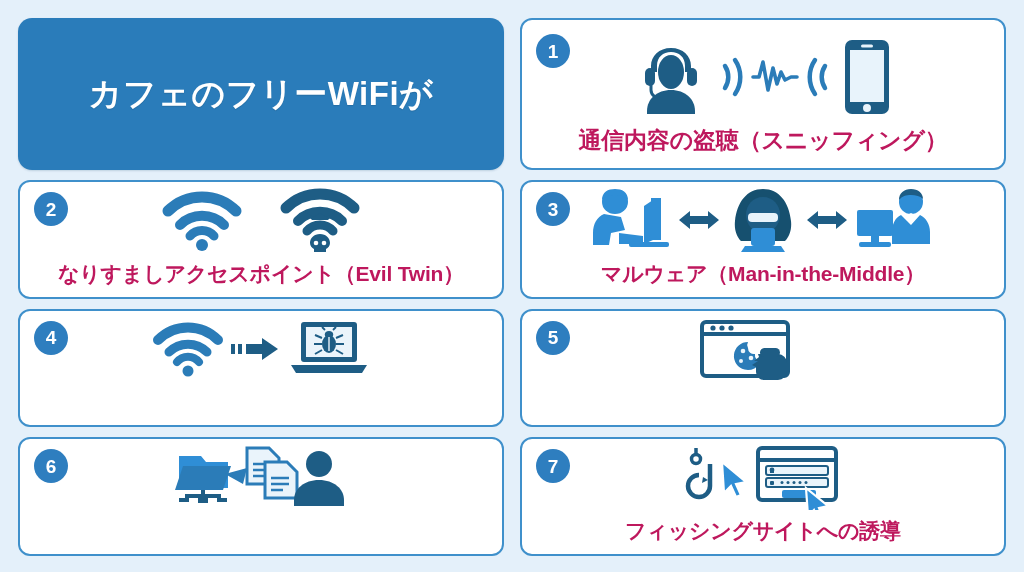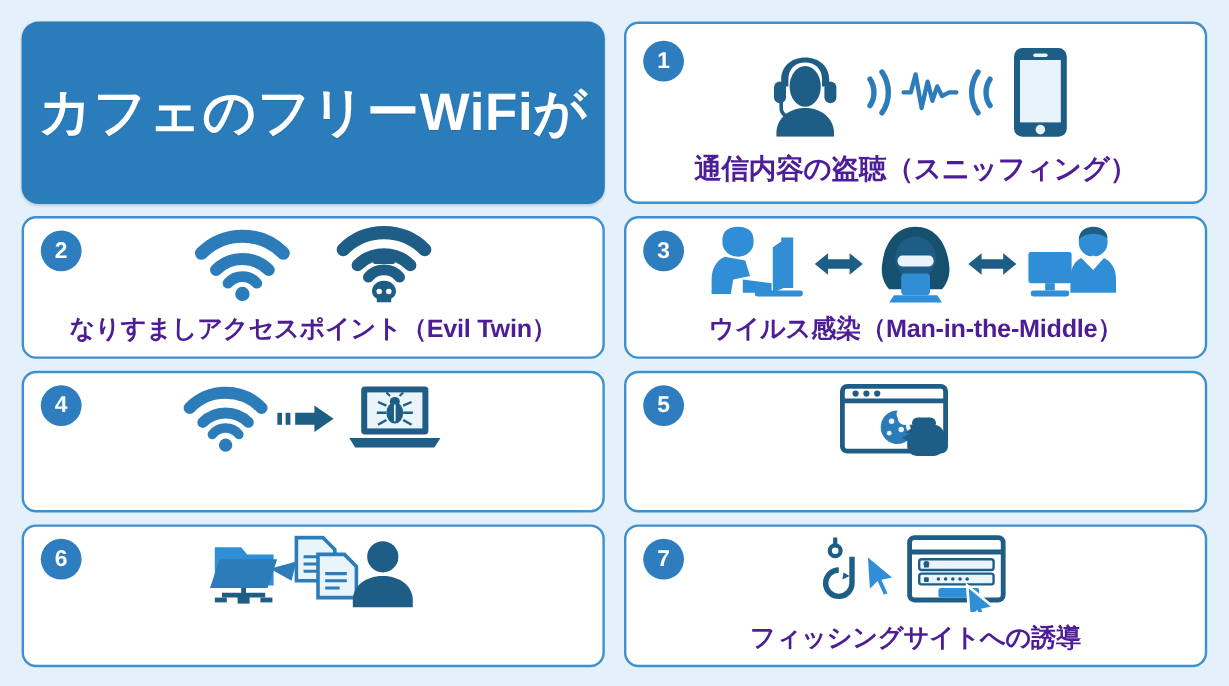--- a/index.html
+++ b/index.html
@@ -30,21 +30,21 @@
     background: #2a7cba;
     border-radius: 14px;
     display: flex;
     align-items: center;
     justify-content: center;
     box-shadow: 0 1px 2px rgba(20,70,110,.18);
   }
   .title-text {
     color: #ffffff;
     font-weight: bold;
-    font-size: 44px;
+    font-size: 33px;
     line-height: 1.28;
     text-align: left;
     letter-spacing: .5px;
     text-shadow: 0 1px 1px rgba(0,0,0,.12);
   }
   .title-line { display: block; white-space: nowrap; }
 
   
   .card {
     position: relative;
@@ -82,21 +82,21 @@
     gap: 8px;
   }
   .card.tall .art { top: 14px; height: 86px; }
   .label {
     position: absolute;
     left: 8px; right: 8px;
     bottom: 9px;
     text-align: center;
     font-size: 21px;
     font-weight: bold;
-    color: #4c1d95;
+    color: #be185d;
     white-space: nowrap;
     letter-spacing: -.2px;
   }
   .card.tall .label { font-size: 23px; bottom: 12px; }
 
   svg { display: block; }
 </style>
 </head>
 <body>
 
@@ -213,21 +213,21 @@
           <path d="M48 12c0-7 5-11 12-11s12 4 12 10c-3-3-7-4-12-4s-9 1-12 5z" fill="#1e5d85"></path>
           <path d="M50 27c-6 3-9 9-9 17v12h38V44c0-8-4-14-10-17l-9 10z" fill="#2f8ed6"></path>
           <path d="M56 27l4 9 4-9-4-2z" fill="#ffffff"></path>
           <rect x="6" y="22" width="36" height="26" rx="2" fill="#2f8ed6"></rect>
           <rect x="20" y="48" width="8" height="6" fill="#2f8ed6"></rect>
           <rect x="8" y="54" width="32" height="5" rx="2" fill="#2f8ed6"></rect>
         </svg>
       </span>
     </div>
     <div class="badge">3</div>
-    <div class="label">ウイルス感染（Man-in-the-Middle）</div>
+    <div class="label">マルウェア（Man-in-the-Middle）</div>
   </div>
 
   <div class="card">
     <div class="badge">4</div>
     <div class="art" style="gap:6px;">
       <span>
         <svg width="74" height="58" viewBox="0 0 74 58">
           <g fill="none" stroke="#2b7cb8" stroke-linecap="round">
             <path d="M7 20a42 42 0 0 1 60 0" stroke-width="10"></path>
             <path d="M18 32a27 27 0 0 1 38 0" stroke-width="9"></path>

